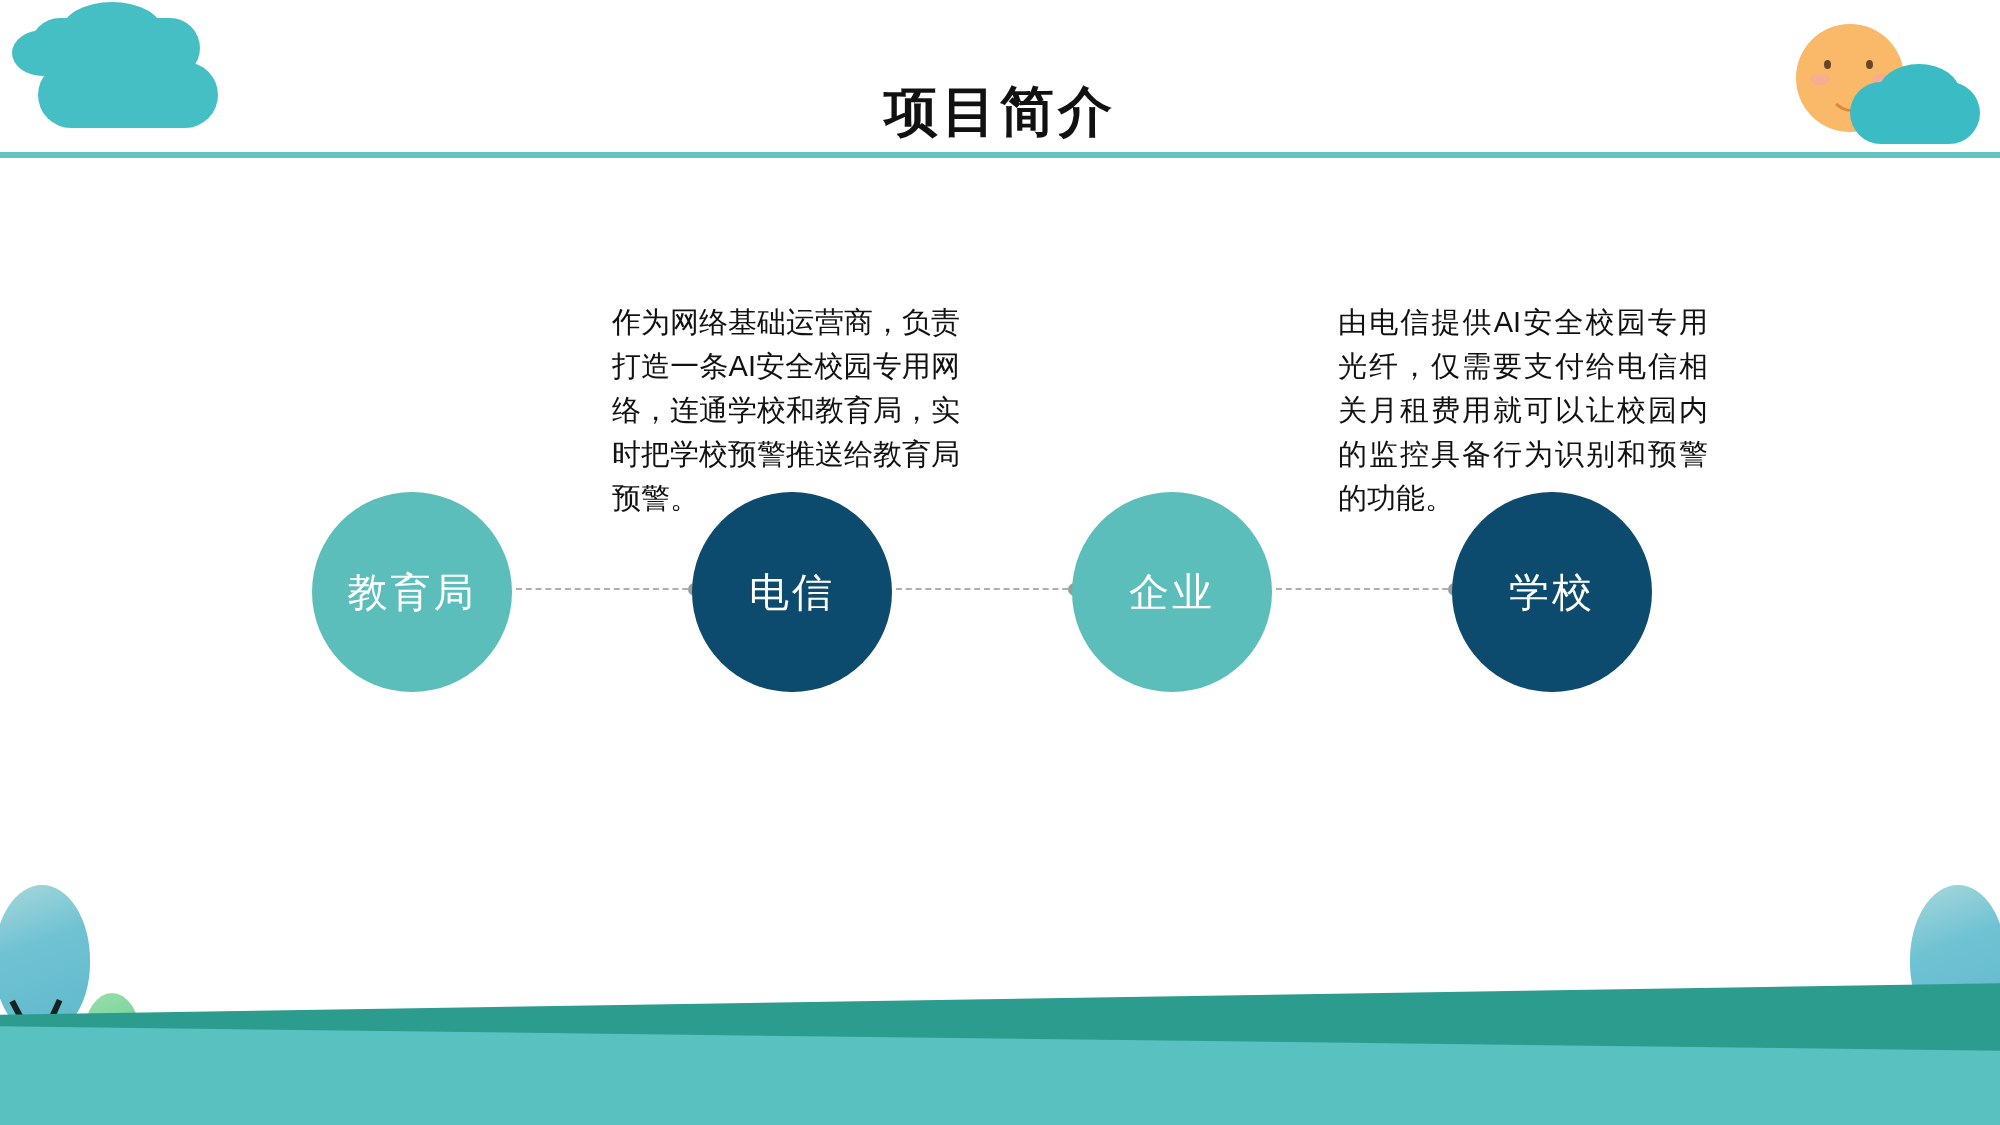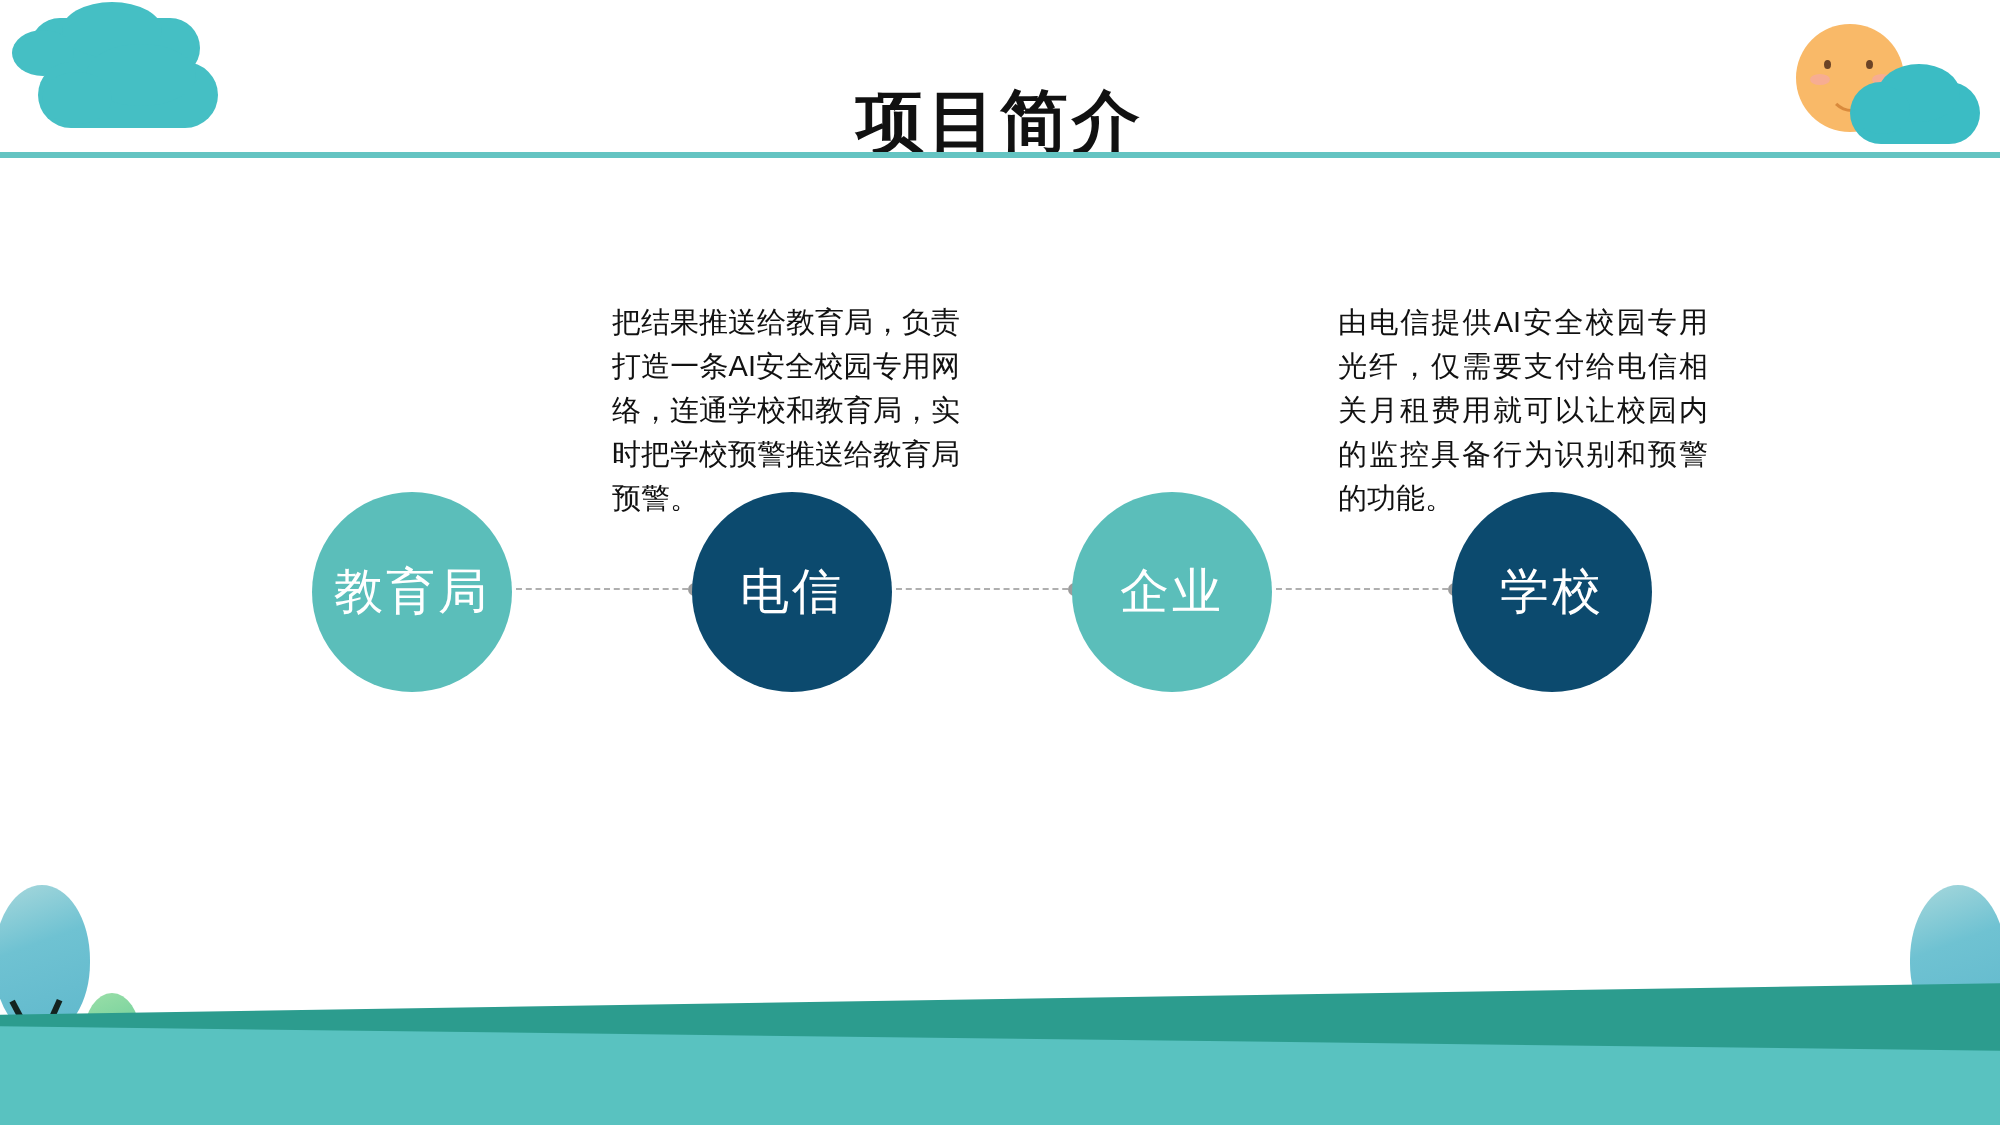--- a/index.html
+++ b/index.html
@@ -24,21 +24,21 @@
     position: absolute;
     left: 0; top: 0;
     width: 2000px;
     height: 160px;
   }
   #page-title {
     position: absolute;
     left: 0; top: 30px;
     width: 2000px;
     text-align: center;
-    font-size: 68px;
+    font-size: 54px;
     font-weight: bold;
     letter-spacing: 4px;
     color: #111111;
     line-height: 90px;
     white-space: nowrap;
   }
   #header-divider {
     position: absolute;
     left: 0; top: 152px;
     width: 2000px;
@@ -152,21 +152,21 @@
 
   
   .node-circle {
     position: absolute;
     width: 200px; height: 200px;
     border-radius: 50%;
     display: flex;
     align-items: center;
     justify-content: center;
     color: #ffffff;
-    font-size: 49px;
+    font-size: 40px;
     letter-spacing: 3px;
     white-space: nowrap;
   }
   .node-teal   { background: #5BBEBA; }
   .node-orange { background: #0c4a6e; }
 
   #node-jyj { left: 312px; top: 492px; }
   #node-dx  { left: 692px; top: 492px; }
   #node-qy  { left: 1072px; top: 492px; }
   #node-xx  { left: 1452px; top: 492px; }
@@ -300,21 +300,21 @@
       <div id="sun-mouth"></div>
       <div id="sun-cloud"></div>
       <div id="sun-cloud-b"></div>
       <div id="sun-cloud-c"></div>
     </div>
 
     <h1 id="page-title">项目简介</h1>
     <div id="header-divider"></div>
   </div>
 
-  <div class="desc" id="desc-dx">把结果推送给教育局，负责打造一条AI安全校园专用网络，连通学校和教育局，实时把学校预警推送给教育局预警。</div>
+  <div class="desc" id="desc-dx">作为网络基础运营商，负责打造一条AI安全校园专用网络，连通学校和教育局，实时把学校预警推送给教育局预警。</div>
 
   <div class="desc" id="desc-xx">由电信提供AI安全校园专用光纤，仅需要支付给电信相关月租费用就可以让校园内的监控具备行为识别和预警的功能。</div>
 
   <div>
 
     <div class="connector" id="conn-1"></div>
     <div class="connector" id="conn-2"></div>
     <div class="connector" id="conn-3"></div>
 
     <div class="connector-dot" id="dot-1"></div>

